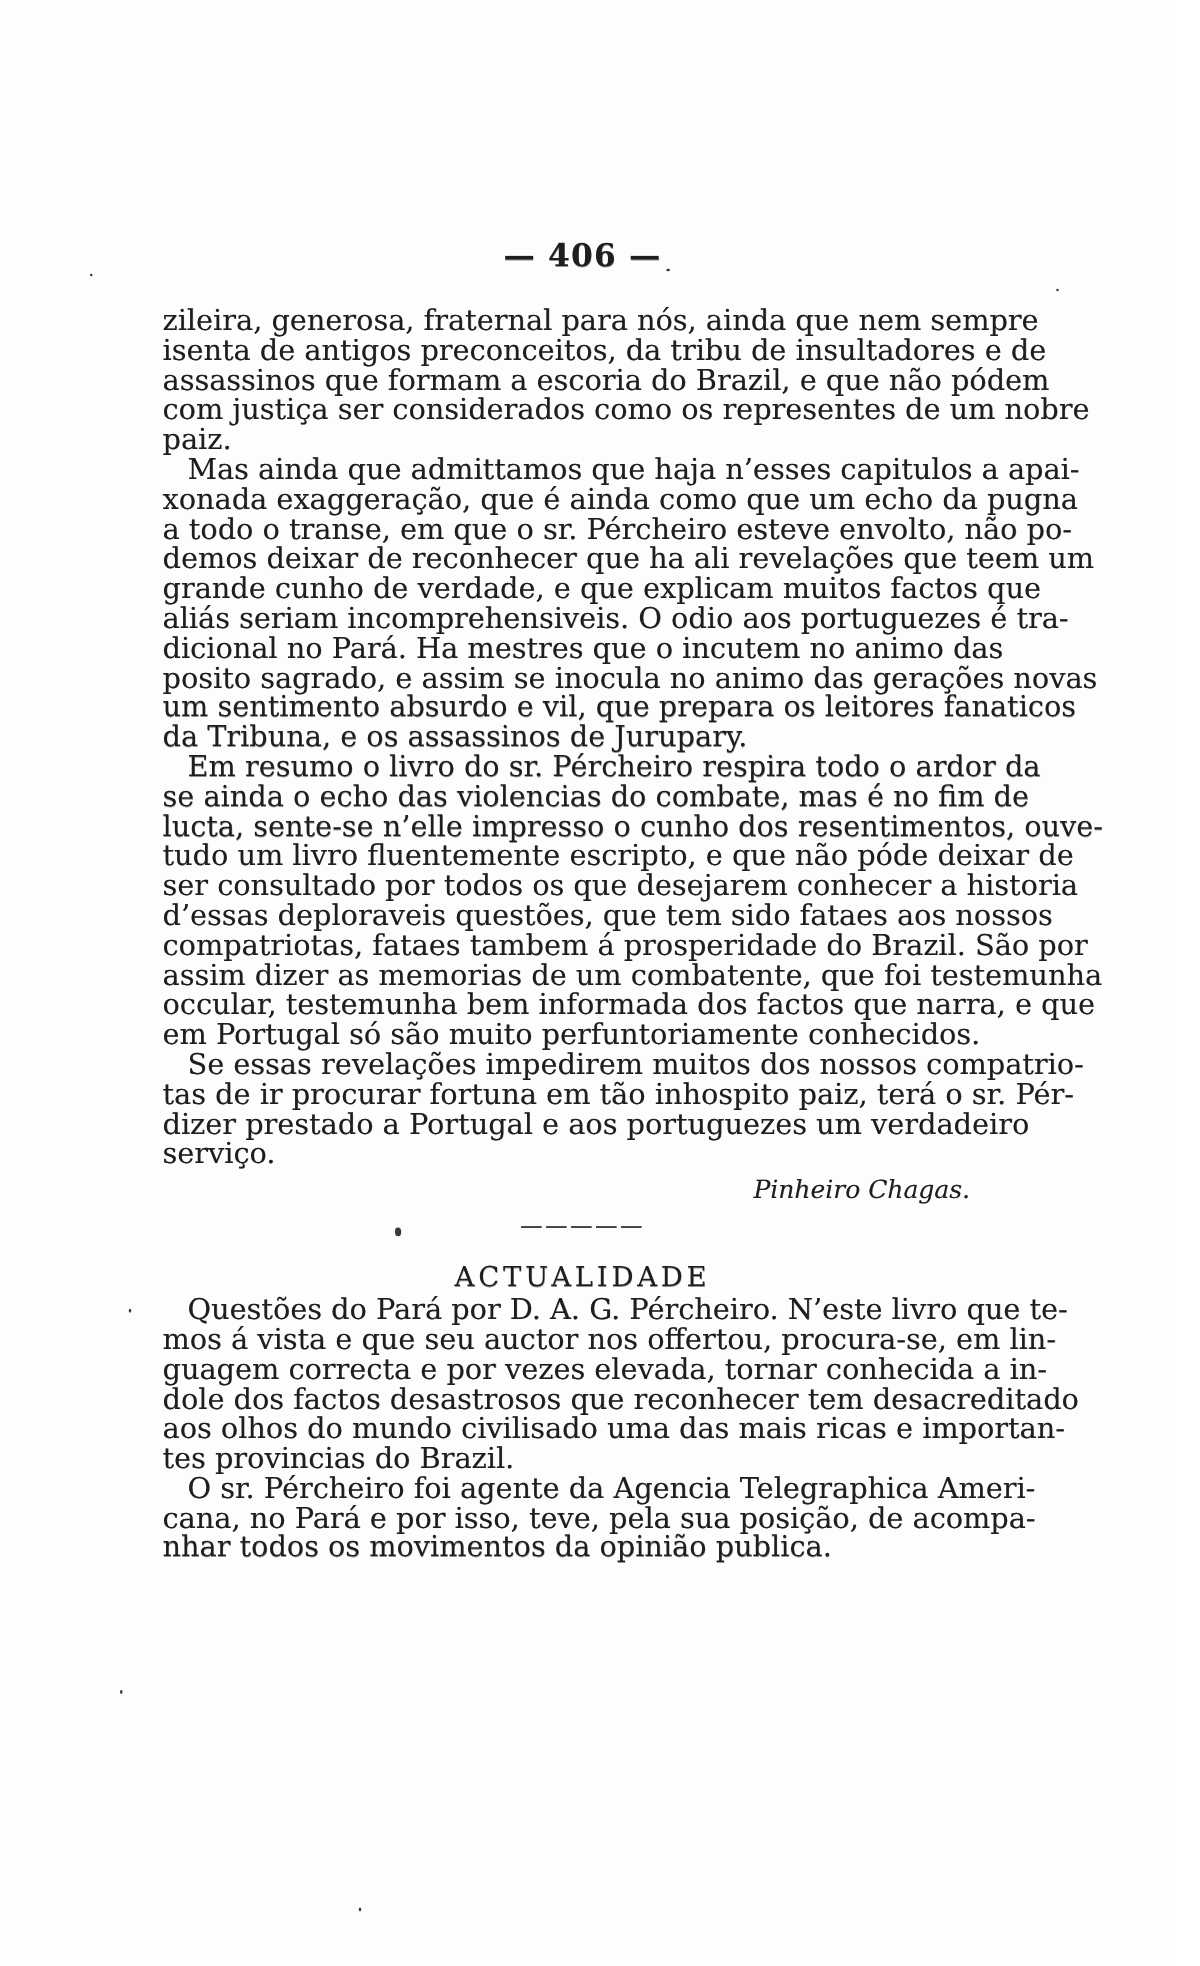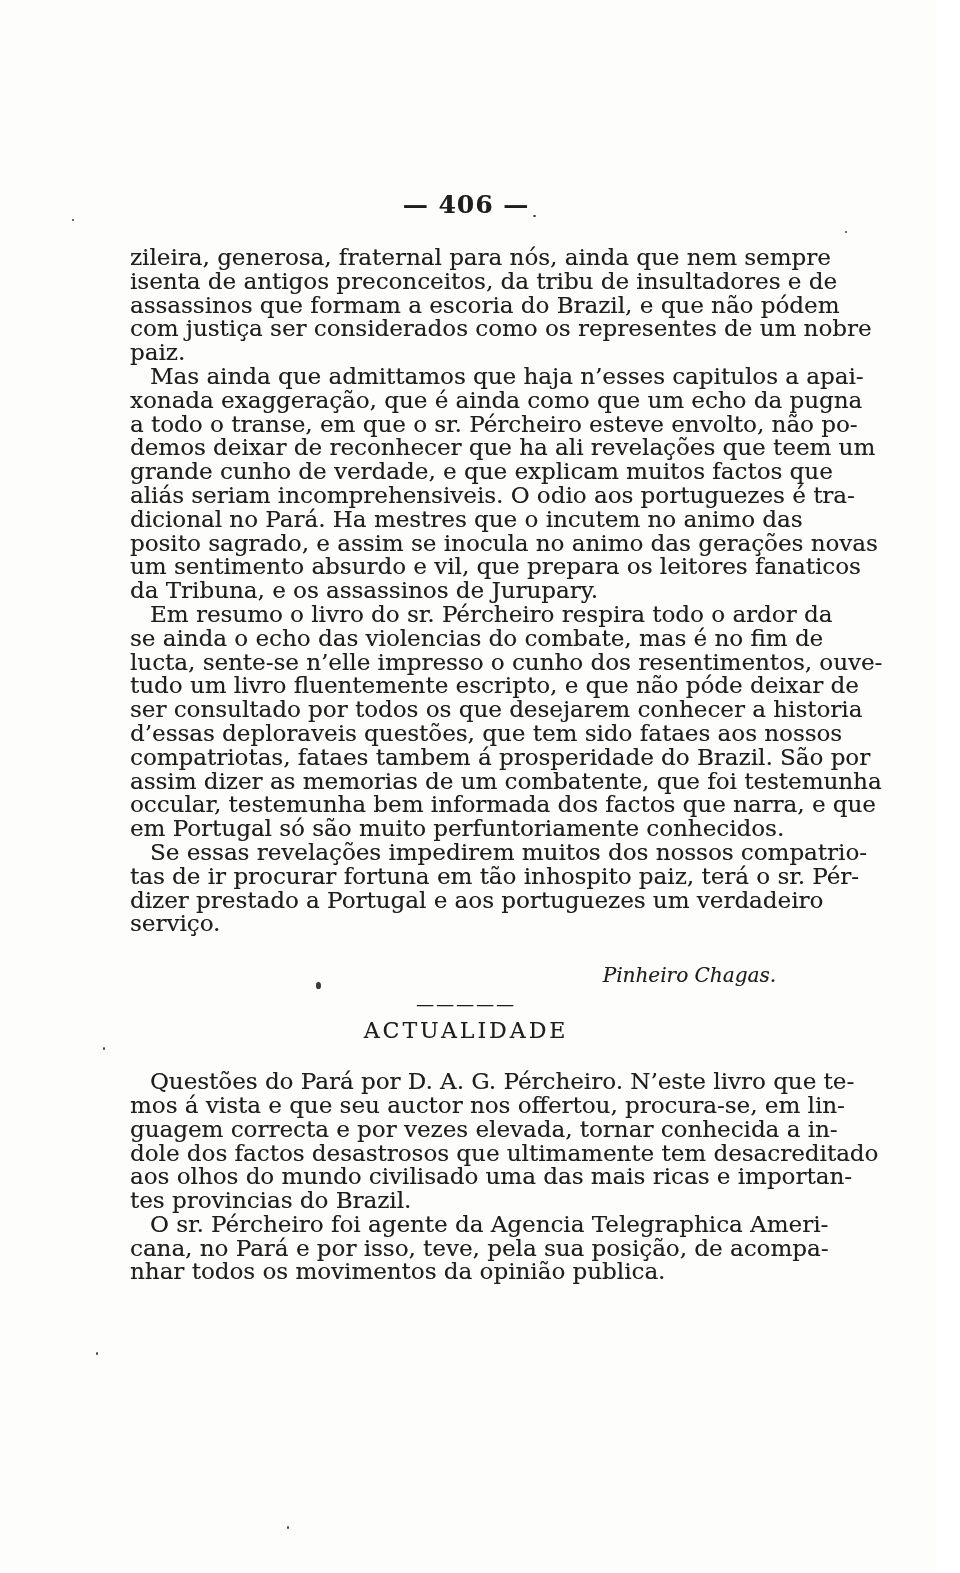--- a/index.html
+++ b/index.html
@@ -43,42 +43,42 @@
     text-align-last: justify;
   }
   .line.last {
     text-align-last: left;
   }
   .line.first {
     padding-left: 20px;
   }
   .it { }
   .signature {
-    margin-top: 27px;
+    margin-top: 3px;
     padding-right: 26px;
     text-align: right;
     font-style: italic;
     font-size: 20px;
     line-height: 24px;
   }
   .divider {
     margin-top: 10px;
     text-align: center;
     font-size: 18px;
     letter-spacing: 2px;
     line-height: 16px;
   }
   .section-heading {
-    margin-top: 4px;
+    margin-top: 20px;
     text-align: center;
     font-size: 22px;
     letter-spacing: 3px;
     line-height: 28px;
   }
-  .paras-bottom { margin-top: 25px; }
+  .paras-bottom { }
   .speck {
     position: absolute;
     background: #3a3a3a;
     border-radius: 50%;
   }
 </style>
 </head>
 <body>
 
 <div class="page">
@@ -131,21 +131,21 @@
 
     <div class="divider">—————</div>
 
     <div class="section-heading">ACTUALIDADE</div>
 
     <div id="paras-bottom" class="paras-bottom">
         <div class="paragraph">
           <div class="line first"><span class="it">Questões do Pará</span><span> por D. A. G. Pércheiro. N’este livro que te-</span></div>
           <div class="line">mos á vista e que seu auctor nos offertou, procura-se, em lin-</div>
           <div class="line">guagem correcta e por vezes elevada, tornar conhecida a in-</div>
-          <div class="line">dole dos factos desastrosos que ultimamente tem desacreditado</div>
+          <div class="line">dole dos factos desastrosos que reconhecer tem desacreditado</div>
           <div class="line">aos olhos do mundo civilisado uma das mais ricas e importan-</div>
           <div class="line last">tes provincias do Brazil.</div>
         </div>
         <div class="paragraph">
           <div class="line first">O sr. Pércheiro foi agente da Agencia Telegraphica Ameri-</div>
           <div class="line">cana, no Pará e por isso, teve, pela sua posição, de acompa-</div>
           <div class="line last">nhar todos os movimentos da opinião publica.</div>
         </div>
       </div>
 

